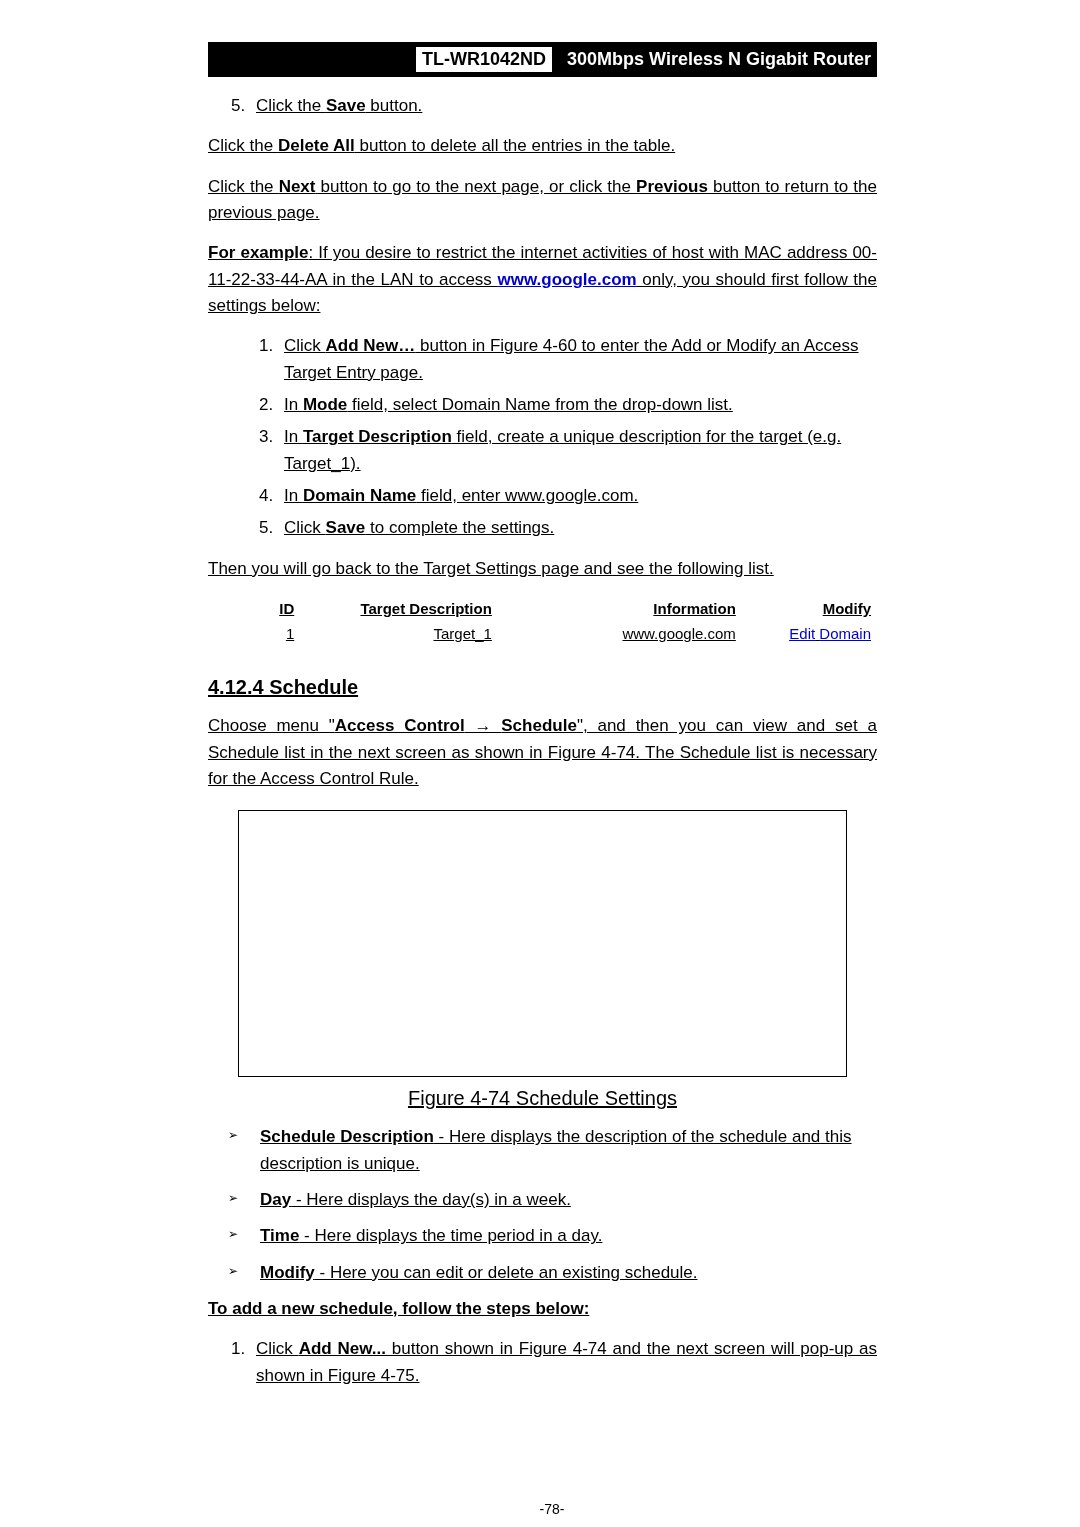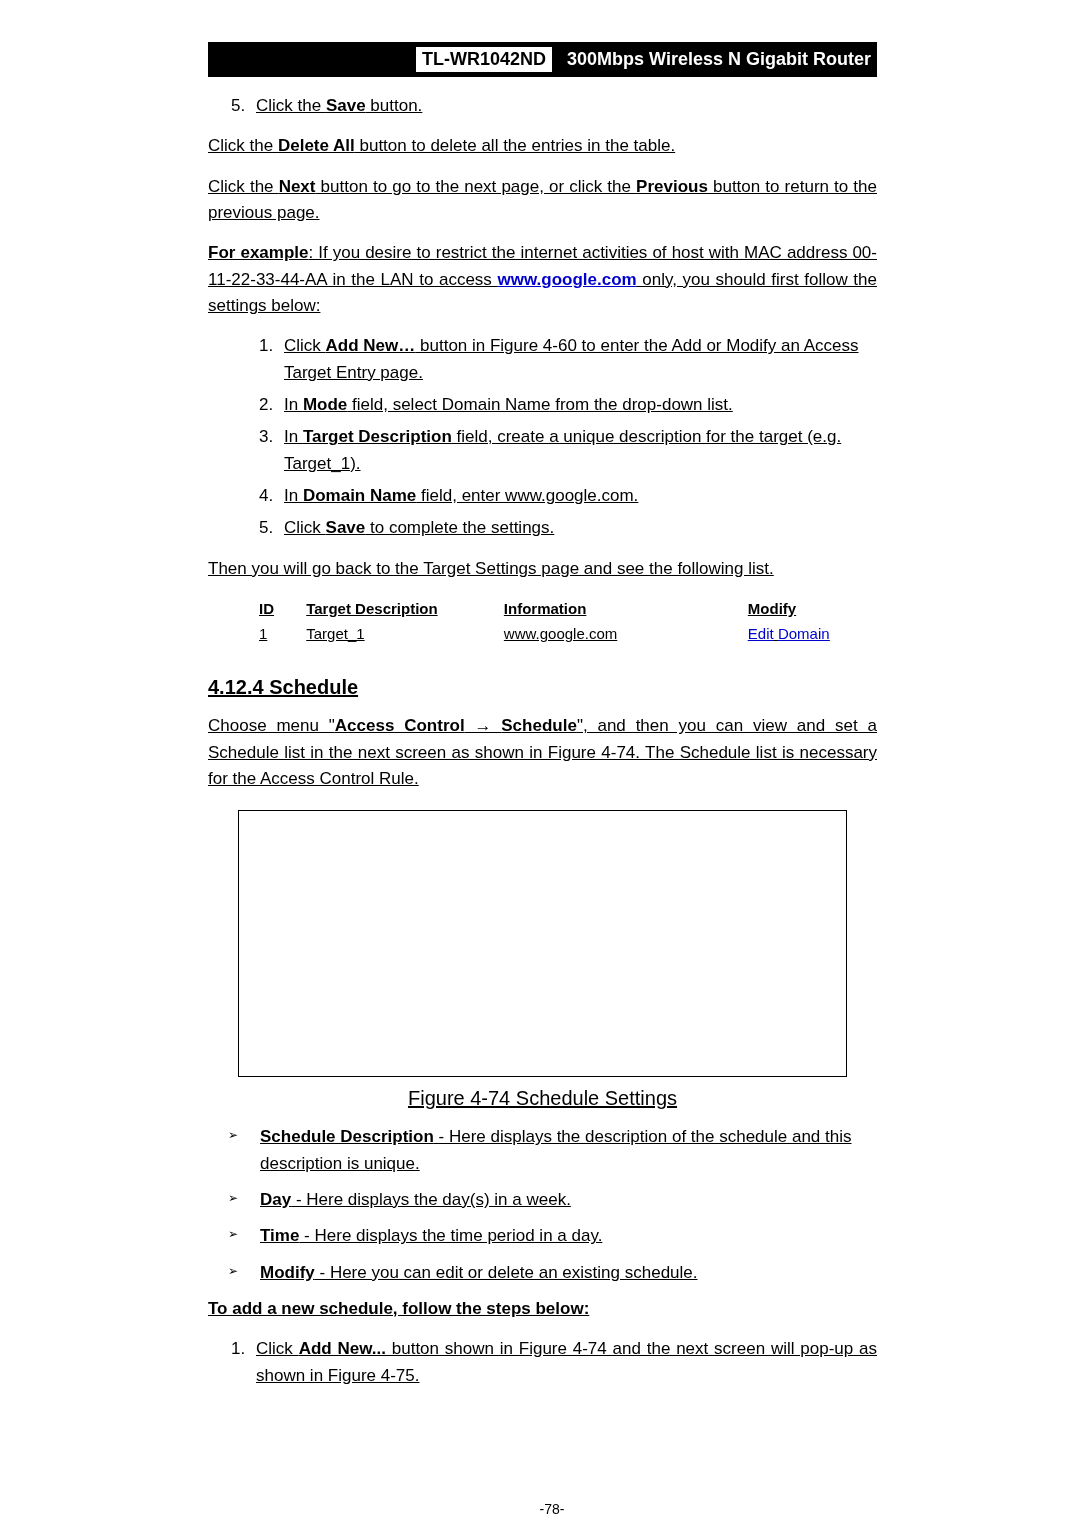--- a/index.html
+++ b/index.html
@@ -46,21 +46,21 @@
     line-height: 1.55;
   }
   p { margin: 10px 0 14px; }
   a { color: #0000cc; text-decoration: underline; }
   ol.outer { padding-left: 42px; margin: 4px 0 14px; }
   ol.outer > li { padding-left: 6px; margin: 2px 0; }
   ol.inner { padding-left: 70px; margin: 8px 0 14px; }
   ol.inner > li { padding-left: 6px; margin: 6px 0; }
   .tbl-wrap { margin-left: 45px; margin-top: 10px; margin-bottom: 22px; }
   .tbl { border-collapse: collapse; font-size: 15px; }
-  .tbl th, .tbl td { text-align: left; padding: 4px 6px; }
+  .tbl th, .tbl td { text-align: right; padding: 4px 6px; }
   .th-id  { width: 40px; font-weight: bold; }
   .th-td  { width: 210px; font-weight: bold; }
   .th-info{ width: 260px; font-weight: bold; }
   .th-mod { width: 140px; font-weight: bold; }
   .h3 { font-size: 20px; font-weight: bold; margin: 30px 0 14px; }
   .arrow { font-family: Arial, sans-serif; }
   .fig-box {
     border: 1px solid #000;
     height: 265px;
     margin: 18px 30px 10px 30px;

